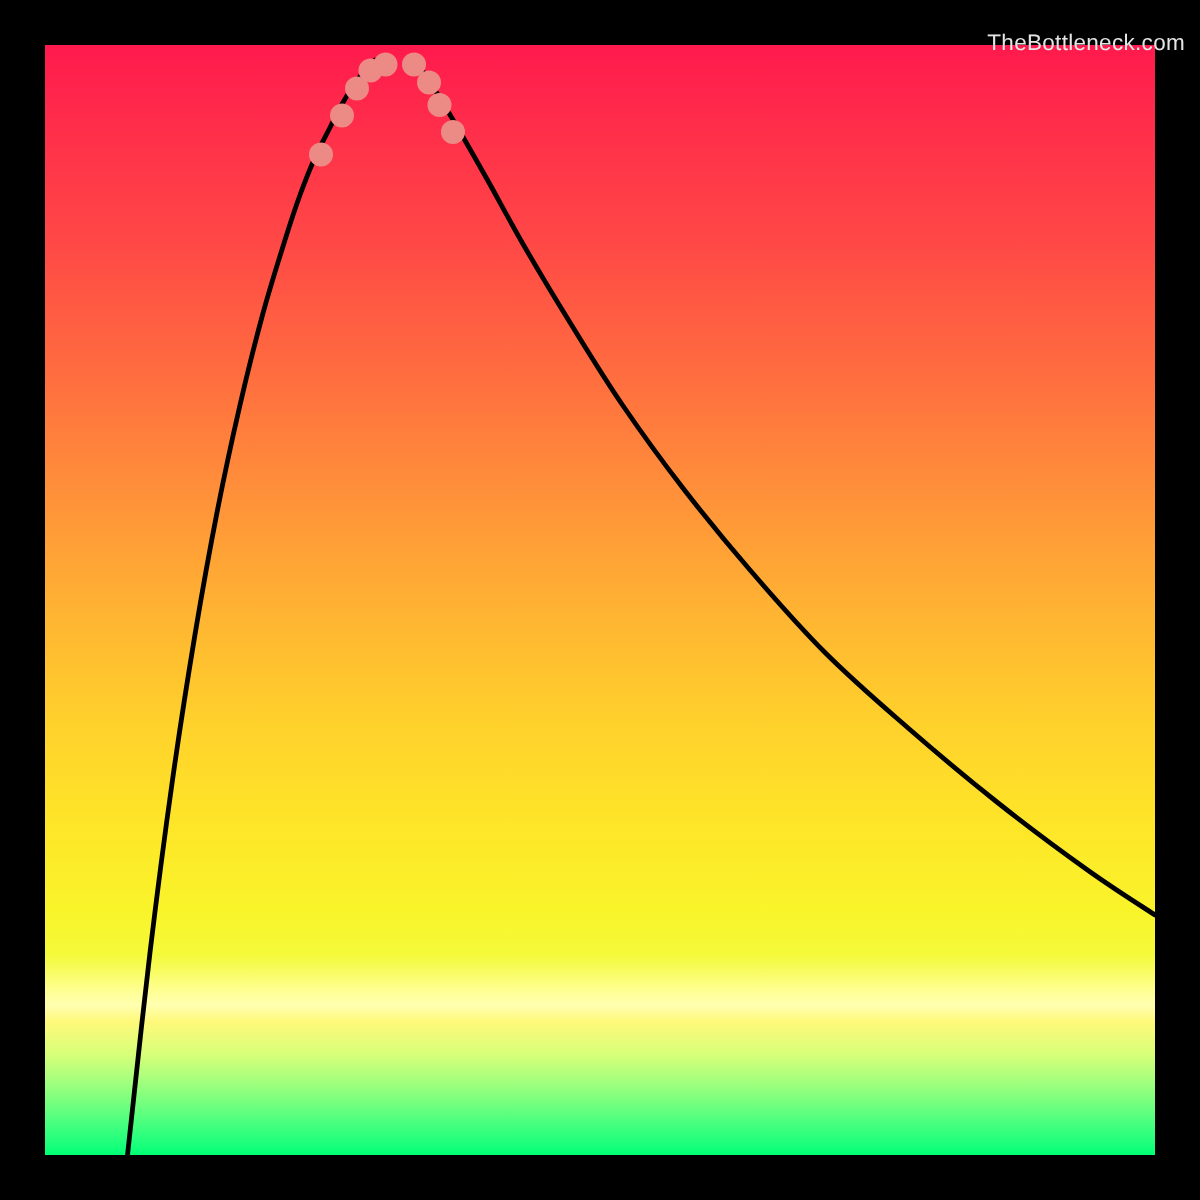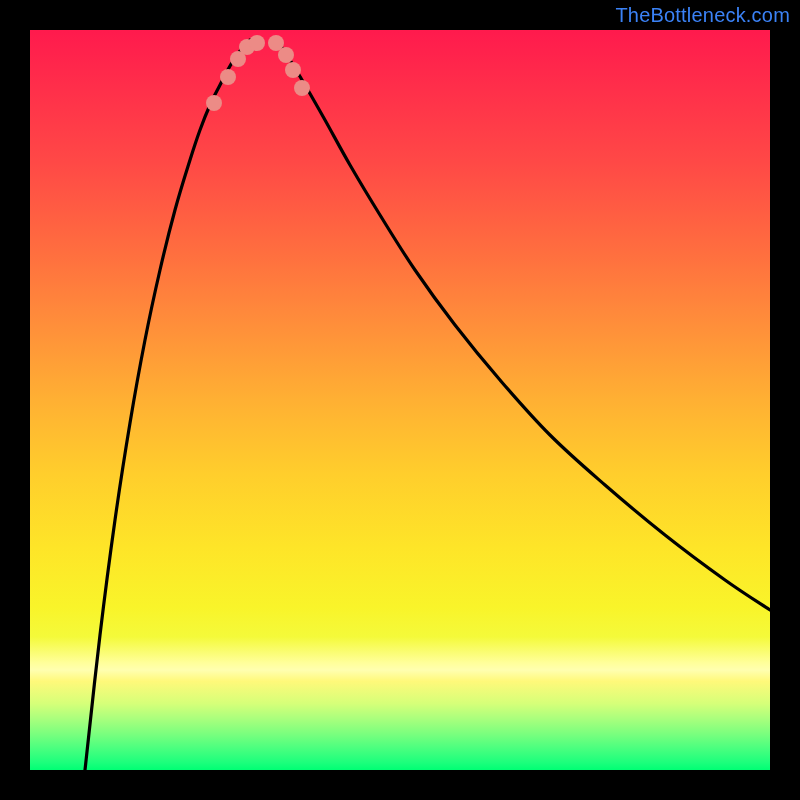--- a/index.html
+++ b/index.html
@@ -50,24 +50,24 @@
       #1cff7c 99%,
       #00ff74 100%
     );
   }
   .curve {
     position: absolute;
     inset: 0;
   }
   .watermark {
     position: absolute;
-    top: 4px;
+    top: 20px;
     right: 10px;
-    color: #3b82f6;
-    font-size: 20px;
+    color: #e5e5e5;
+    font-size: 15px;
     letter-spacing: 0.2px;
     user-select: none;
   }
 </style>
 </head>
 <body>
 
 <div class="outer">
 
   <div class="plot">

